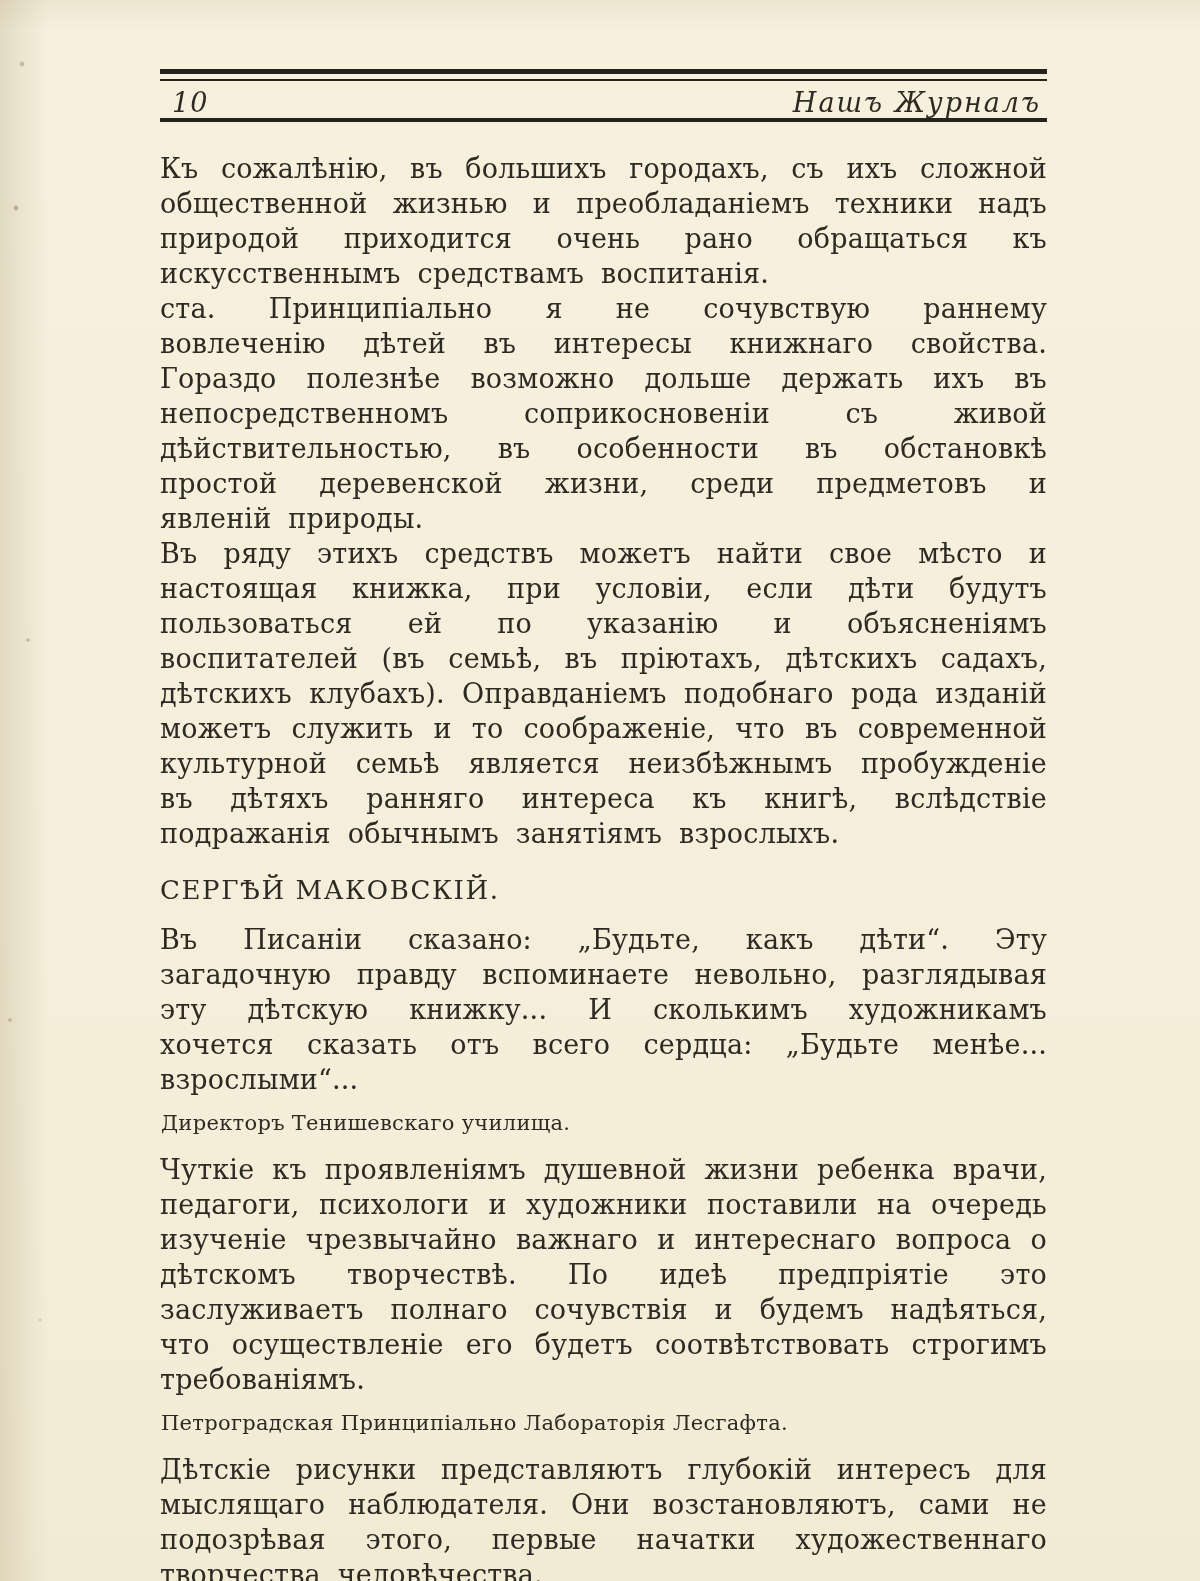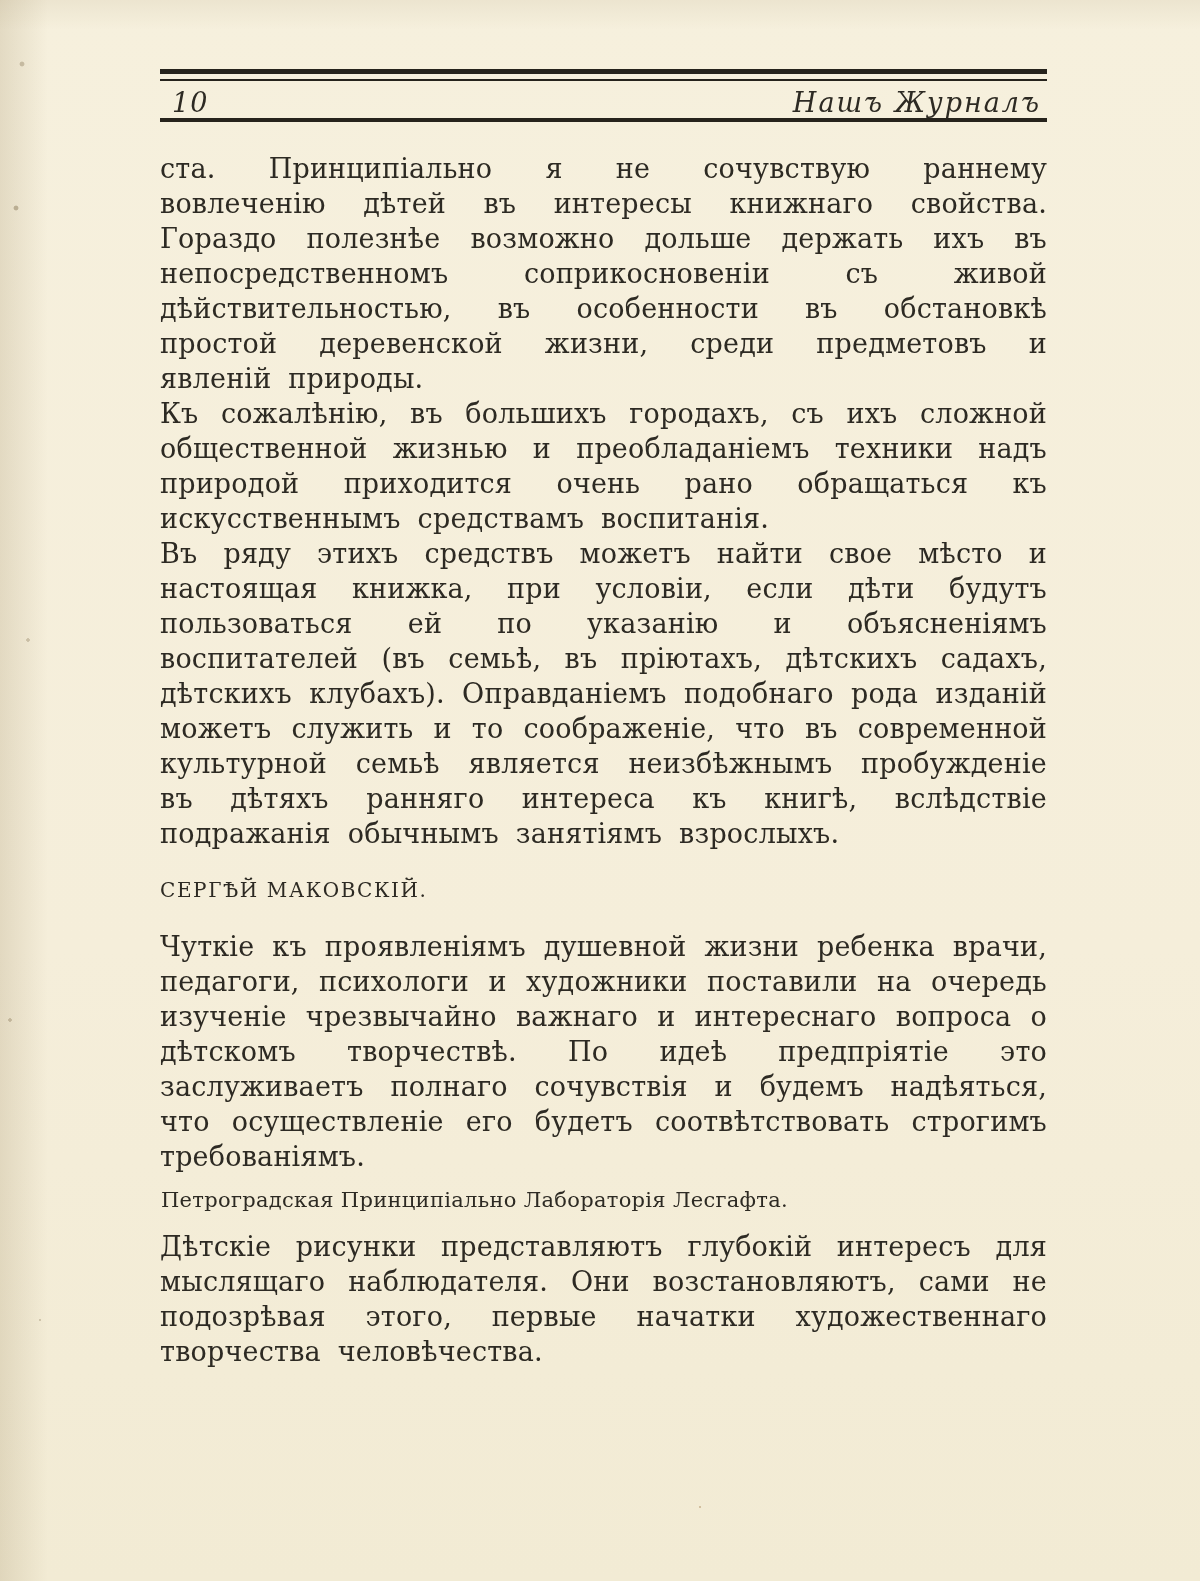--- a/index.html
+++ b/index.html
@@ -58,21 +58,21 @@
     margin: 0;
     font-size: 27px;
     line-height: 35px;
     text-align: justify;
     word-spacing: 0.30em;
     letter-spacing: 0.2px;
   }
   section.entry { margin-top: 19px; }
   h2.entry-heading {
     margin: 0 0 12px 0;
-    font-size: 20px;
+    font-size: 26px;
     font-weight: normal;
     letter-spacing: 1.6px;
     line-height: 40px;
   }
   .entry-subtitle {
     margin: -6px 0 16px 1px;
     font-size: 21px;
     line-height: 26px;
     letter-spacing: 0.3px;
   }
@@ -87,29 +87,31 @@
       <div class="rule rule-thick"></div>
       <div class="rule rule-thin"></div>
       <div class="head-row">
         <span class="page-number">10</span>
         <span class="journal-title">Нашъ Журналъ</span>
       </div>
       <div class="rule rule-bottom"></div>
     </header>
 
     <main>
+      <p class="body-par">Къ сожалѣнію, въ большихъ городахъ, съ ихъ сложной общественной жизнью и преобладаніемъ техники надъ природой приходится очень рано обращаться къ искусственнымъ средствамъ воспитанія.</p>
       <p class="body-par">ста. Принципіально я не сочувствую раннему вовлеченію дѣтей въ интересы книжнаго свойства. Гораздо полезнѣе возможно дольше держать ихъ въ непосредственномъ соприкосновеніи съ живой дѣйствительностью, въ особенности въ обстановкѣ простой деревенской жизни, среди предметовъ и явленій природы.</p>
-      <p class="body-par">Къ сожалѣнію, въ большихъ городахъ, съ ихъ сложной общественной жизнью и преобладаніемъ техники надъ природой приходится очень рано обращаться къ искусственнымъ средствамъ воспитанія.</p>
       <p class="body-par">Въ ряду этихъ средствъ можетъ найти свое мѣсто и настоящая книжка, при условіи, если дѣти будутъ пользоваться ей по указанію и объясненіямъ воспитателей (въ семьѣ, въ пріютахъ, дѣтскихъ садахъ, дѣтскихъ клубахъ). Оправданіемъ подобнаго рода изданій можетъ служить и то соображеніе, что въ современной культурной семьѣ является неизбѣжнымъ пробужденіе въ дѣтяхъ ранняго интереса къ книгѣ, вслѣдствіе подражанія обычнымъ занятіямъ взрослыхъ.</p>
 
       <section class="entry">
         <h2 class="entry-heading">СЕРГѢЙ МАКОВСКІЙ.</h2>
+        <p class="body-par">Въ Писаніи сказано: „Будьте, какъ дѣти“. Эту загадочную правду вспоминаете невольно, разглядывая эту дѣтскую книжку... И сколькимъ художникамъ хочется сказать отъ всего сердца: „Будьте менѣе... взрослыми“...</p>
       </section>
 
       <section class="entry">
+        <div class="entry-subtitle">Директоръ Тенишевскаго училища.</div>
         <p class="body-par">Чуткіе къ проявленіямъ душевной жизни ребенка врачи, педагоги, психологи и художники поставили на очередь изученіе чрезвычайно важнаго и интереснаго вопроса о дѣтскомъ творчествѣ. По идеѣ предпріятіе это заслуживаетъ полнаго сочувствія и будемъ надѣяться, что осуществленіе его будетъ соотвѣтствовать строгимъ требованіямъ.</p>
       </section>
 
       <section class="entry">
         <div class="entry-subtitle">Петроградская Принципіально Лабораторія Лесгафта.</div>
         <p class="body-par">Дѣтскіе рисунки представляютъ глубокій интересъ для мыслящаго наблюдателя. Они возстановляютъ, сами не подозрѣвая этого, первые начатки художественнаго творчества человѣчества.</p>
       </section>
     </main>
 
   </div>

